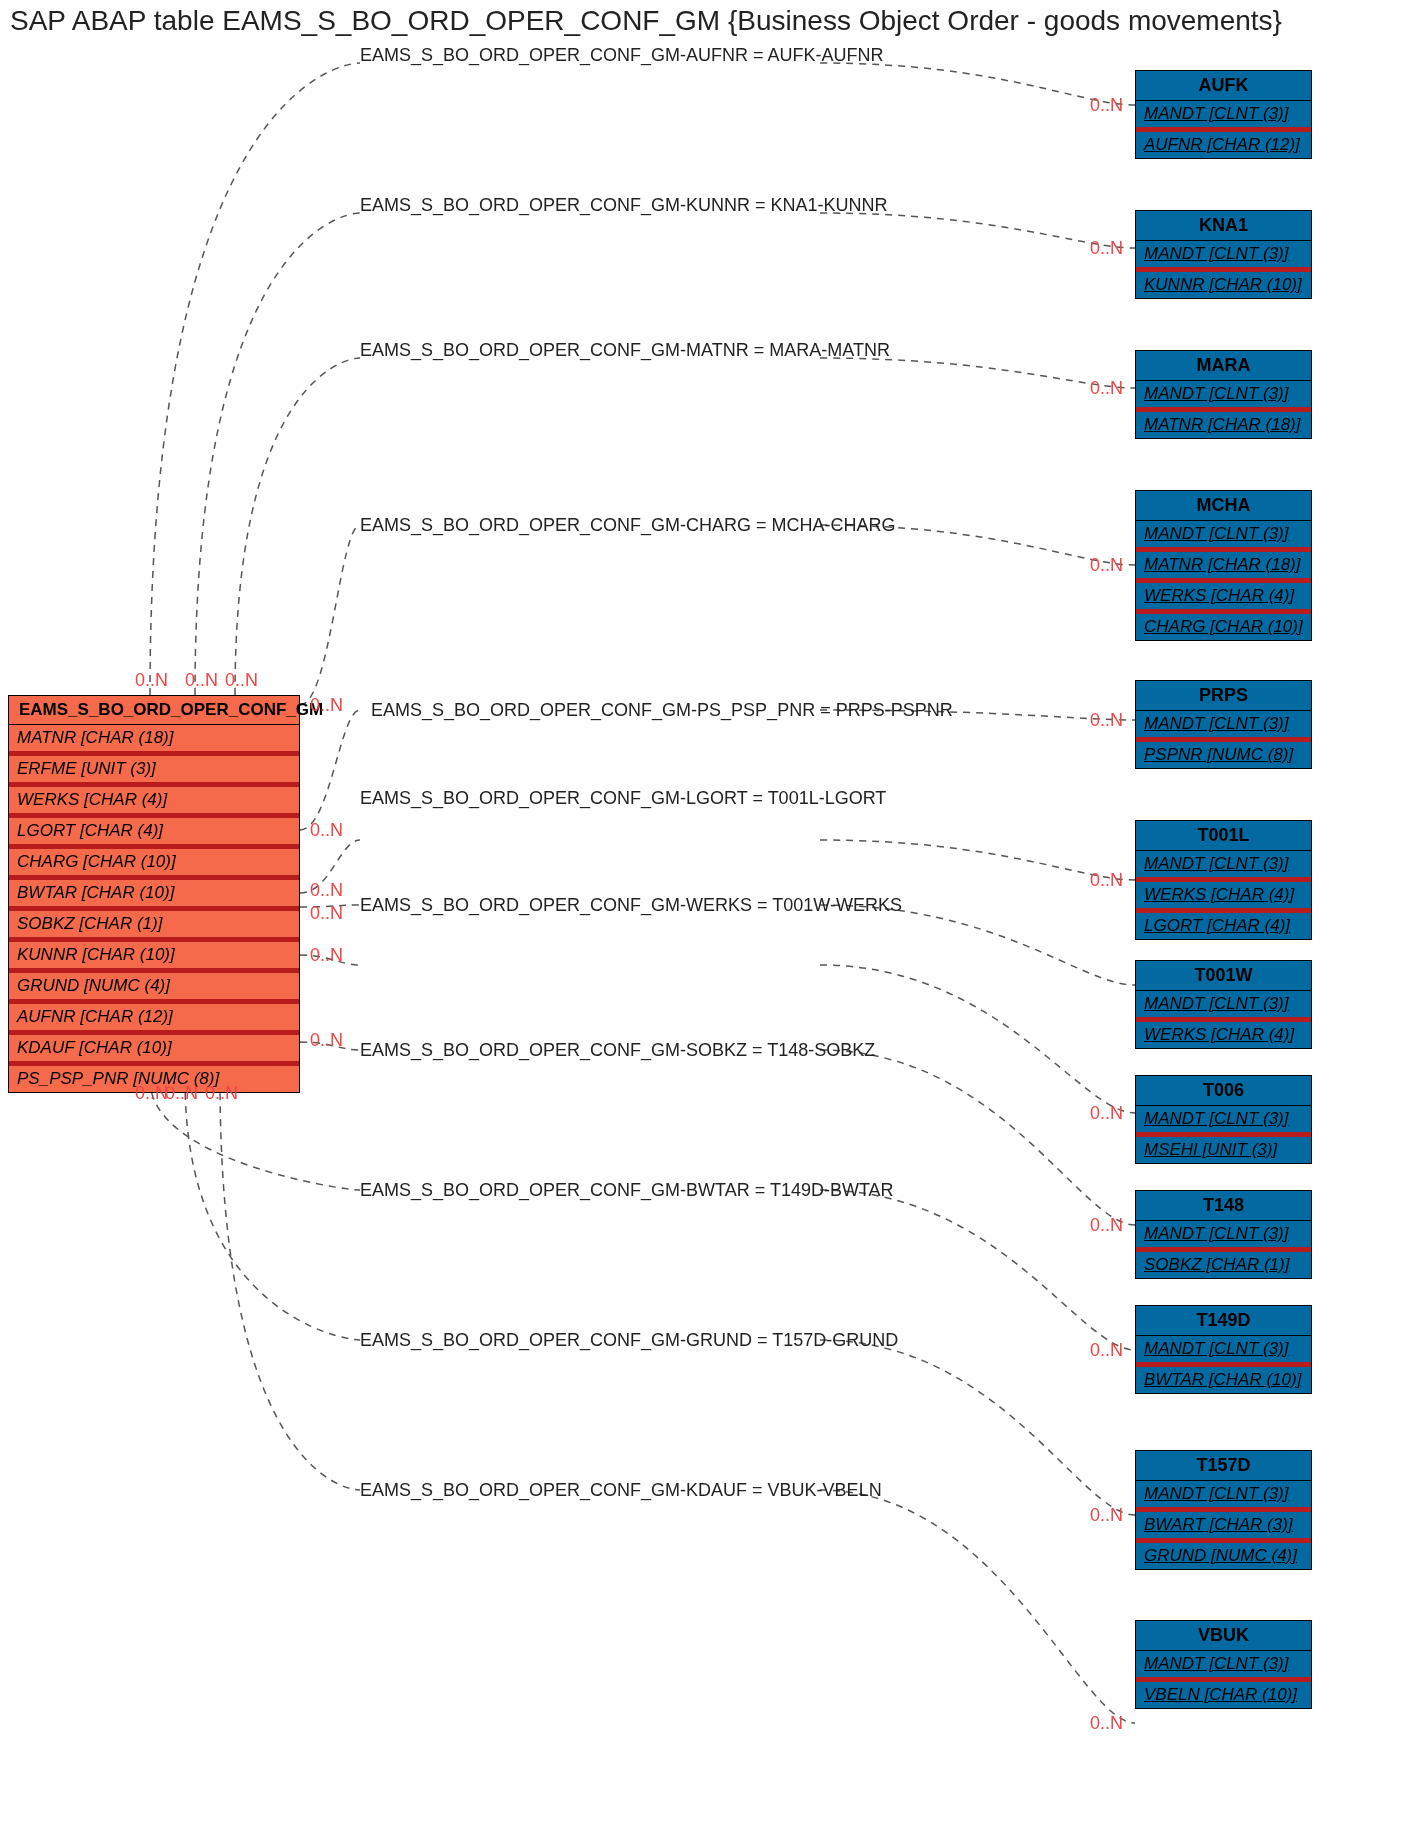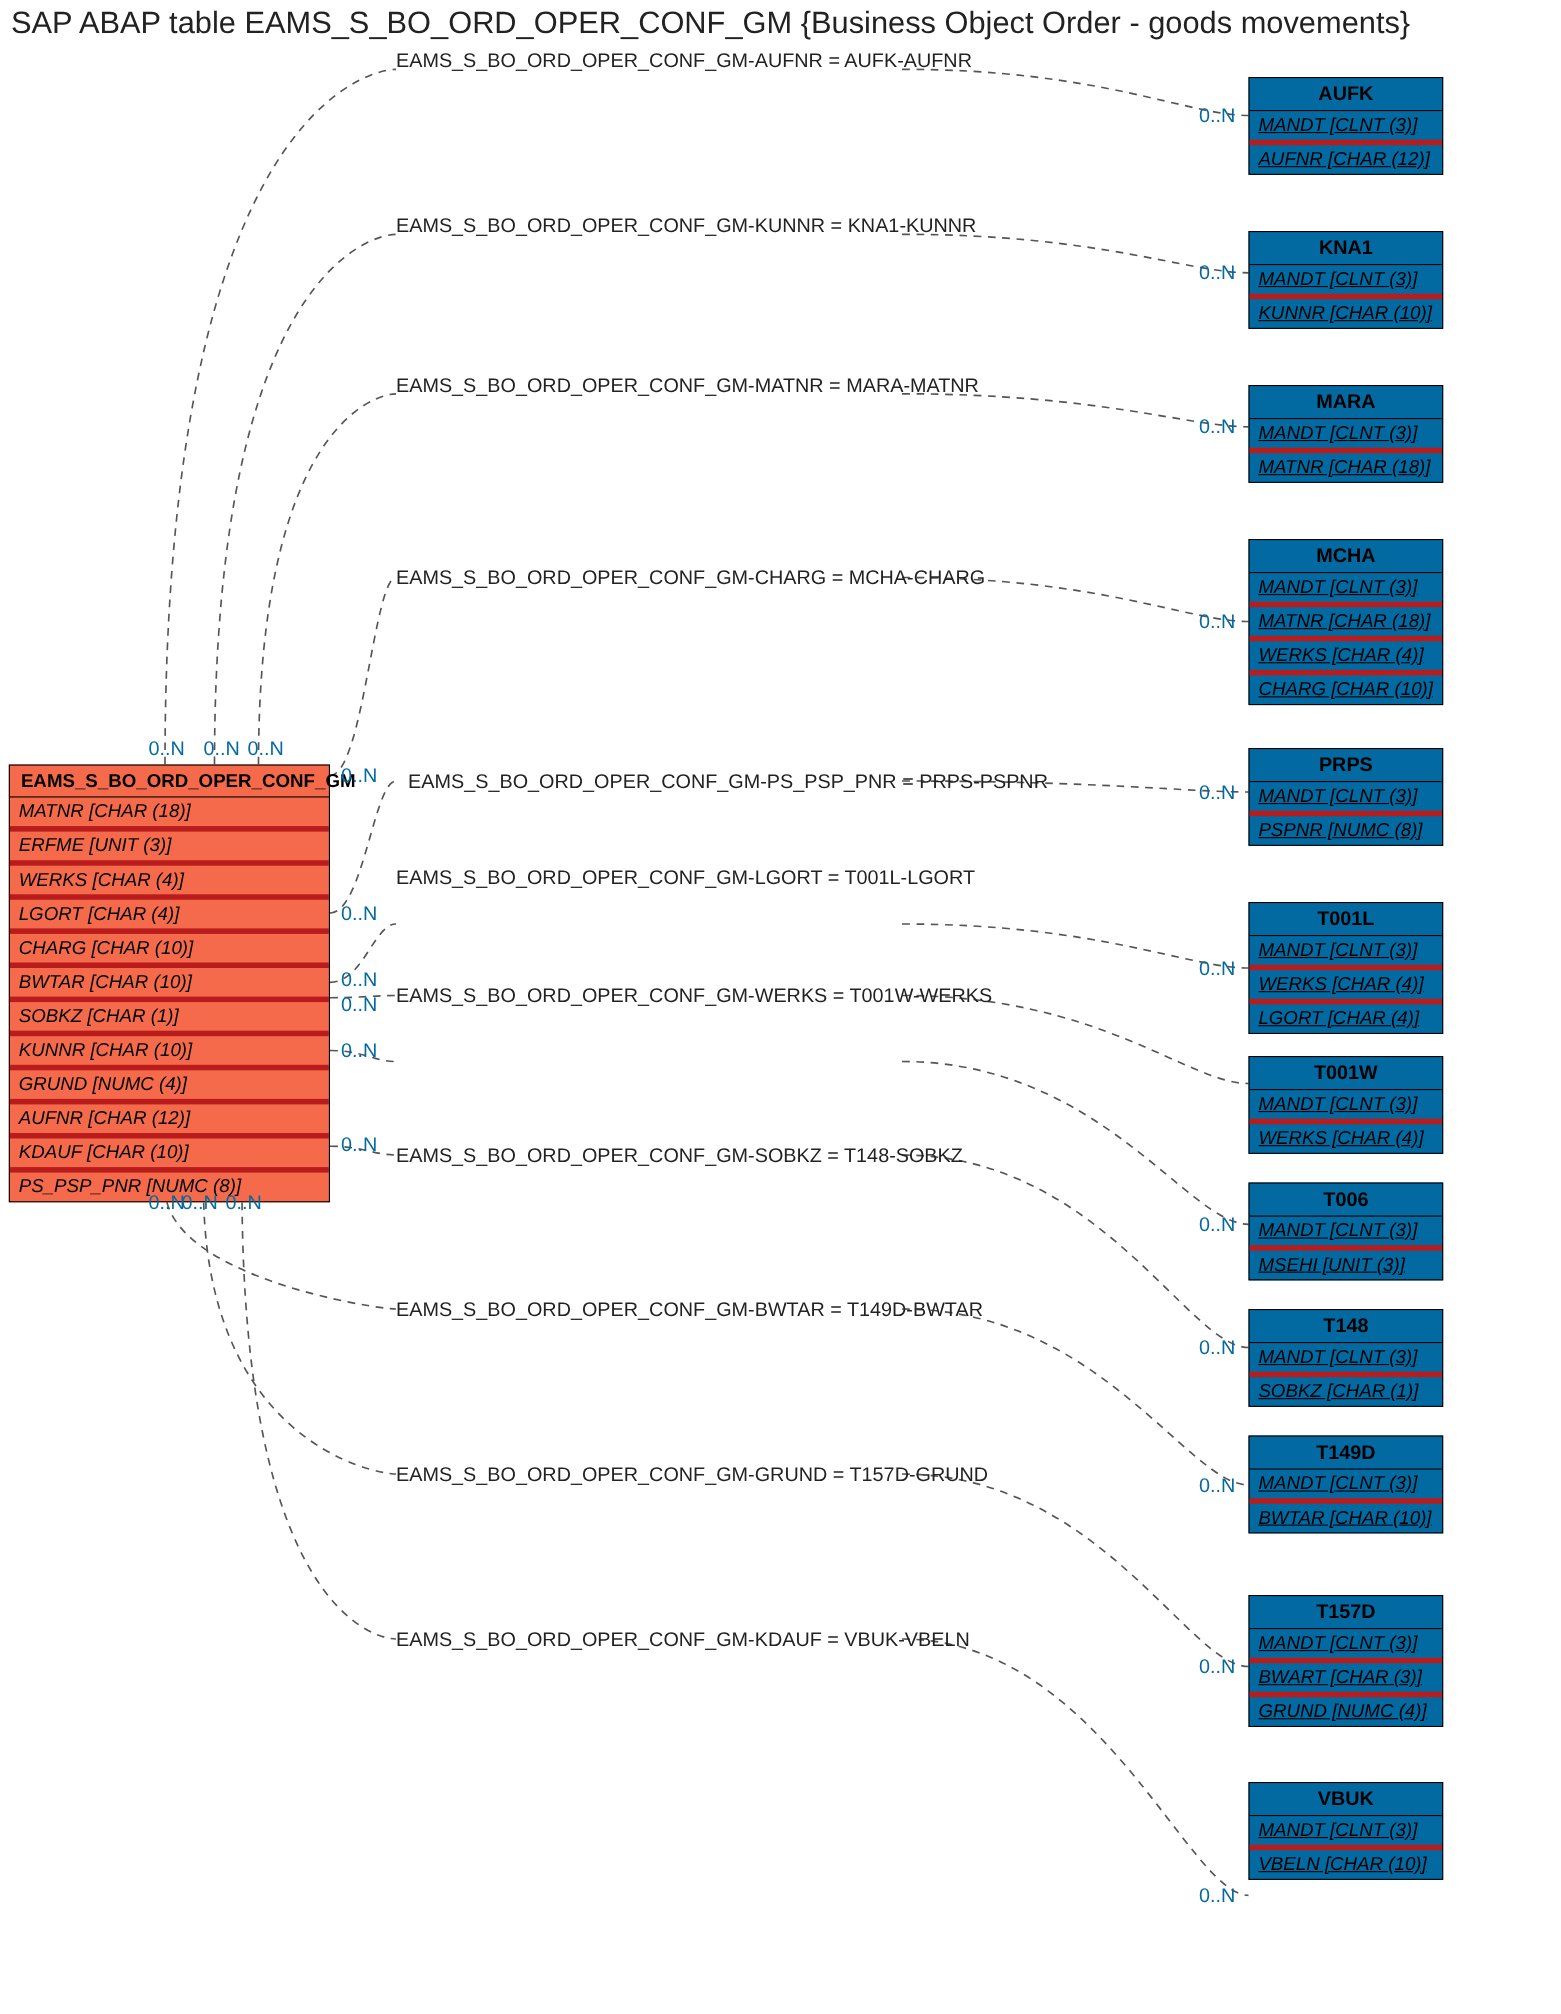--- a/index.html
+++ b/index.html
@@ -1,20 +1,20 @@
 <!DOCTYPE html>
 <html><head>
 <meta charset="utf-8">
 <style>
 html,body{margin:0;padding:0;background:#fff;font-family:Arial,Helvetica,sans-serif;}
 #wrap{position:relative;width:1381px;height:1831px;}
 svg{position:absolute;top:0;left:0;}
 .title{position:absolute;left:10px;top:5px;font-size:28px;color:#222;}
 .rel-label{position:absolute;font-size:18px;color:#222;white-space:nowrap;}
-.card-label{position:absolute;font-size:18px;color:#0369a1;}
+.card-label{position:absolute;font-size:18px;color:#ef4444;}
 .table{position:absolute;border:1px solid #000;background:#0369a1;}
 .table .hdr{font-weight:bold;text-align:center;border-bottom:1px solid #000;padding:4px 10px;font-size:18px;}
 .table .row{border-bottom:5px solid #b91c1c;padding:3px 8px;font-size:17px;}
 .table .row:last-child{border-bottom:none;}
 .table .u{text-decoration:underline;font-style:italic;}
 .main-table{background:#f46a4a;}
 .main-table .hdr{font-size:17px;}
 .main-table .row{font-style:italic;}
 </style>
 </head>

